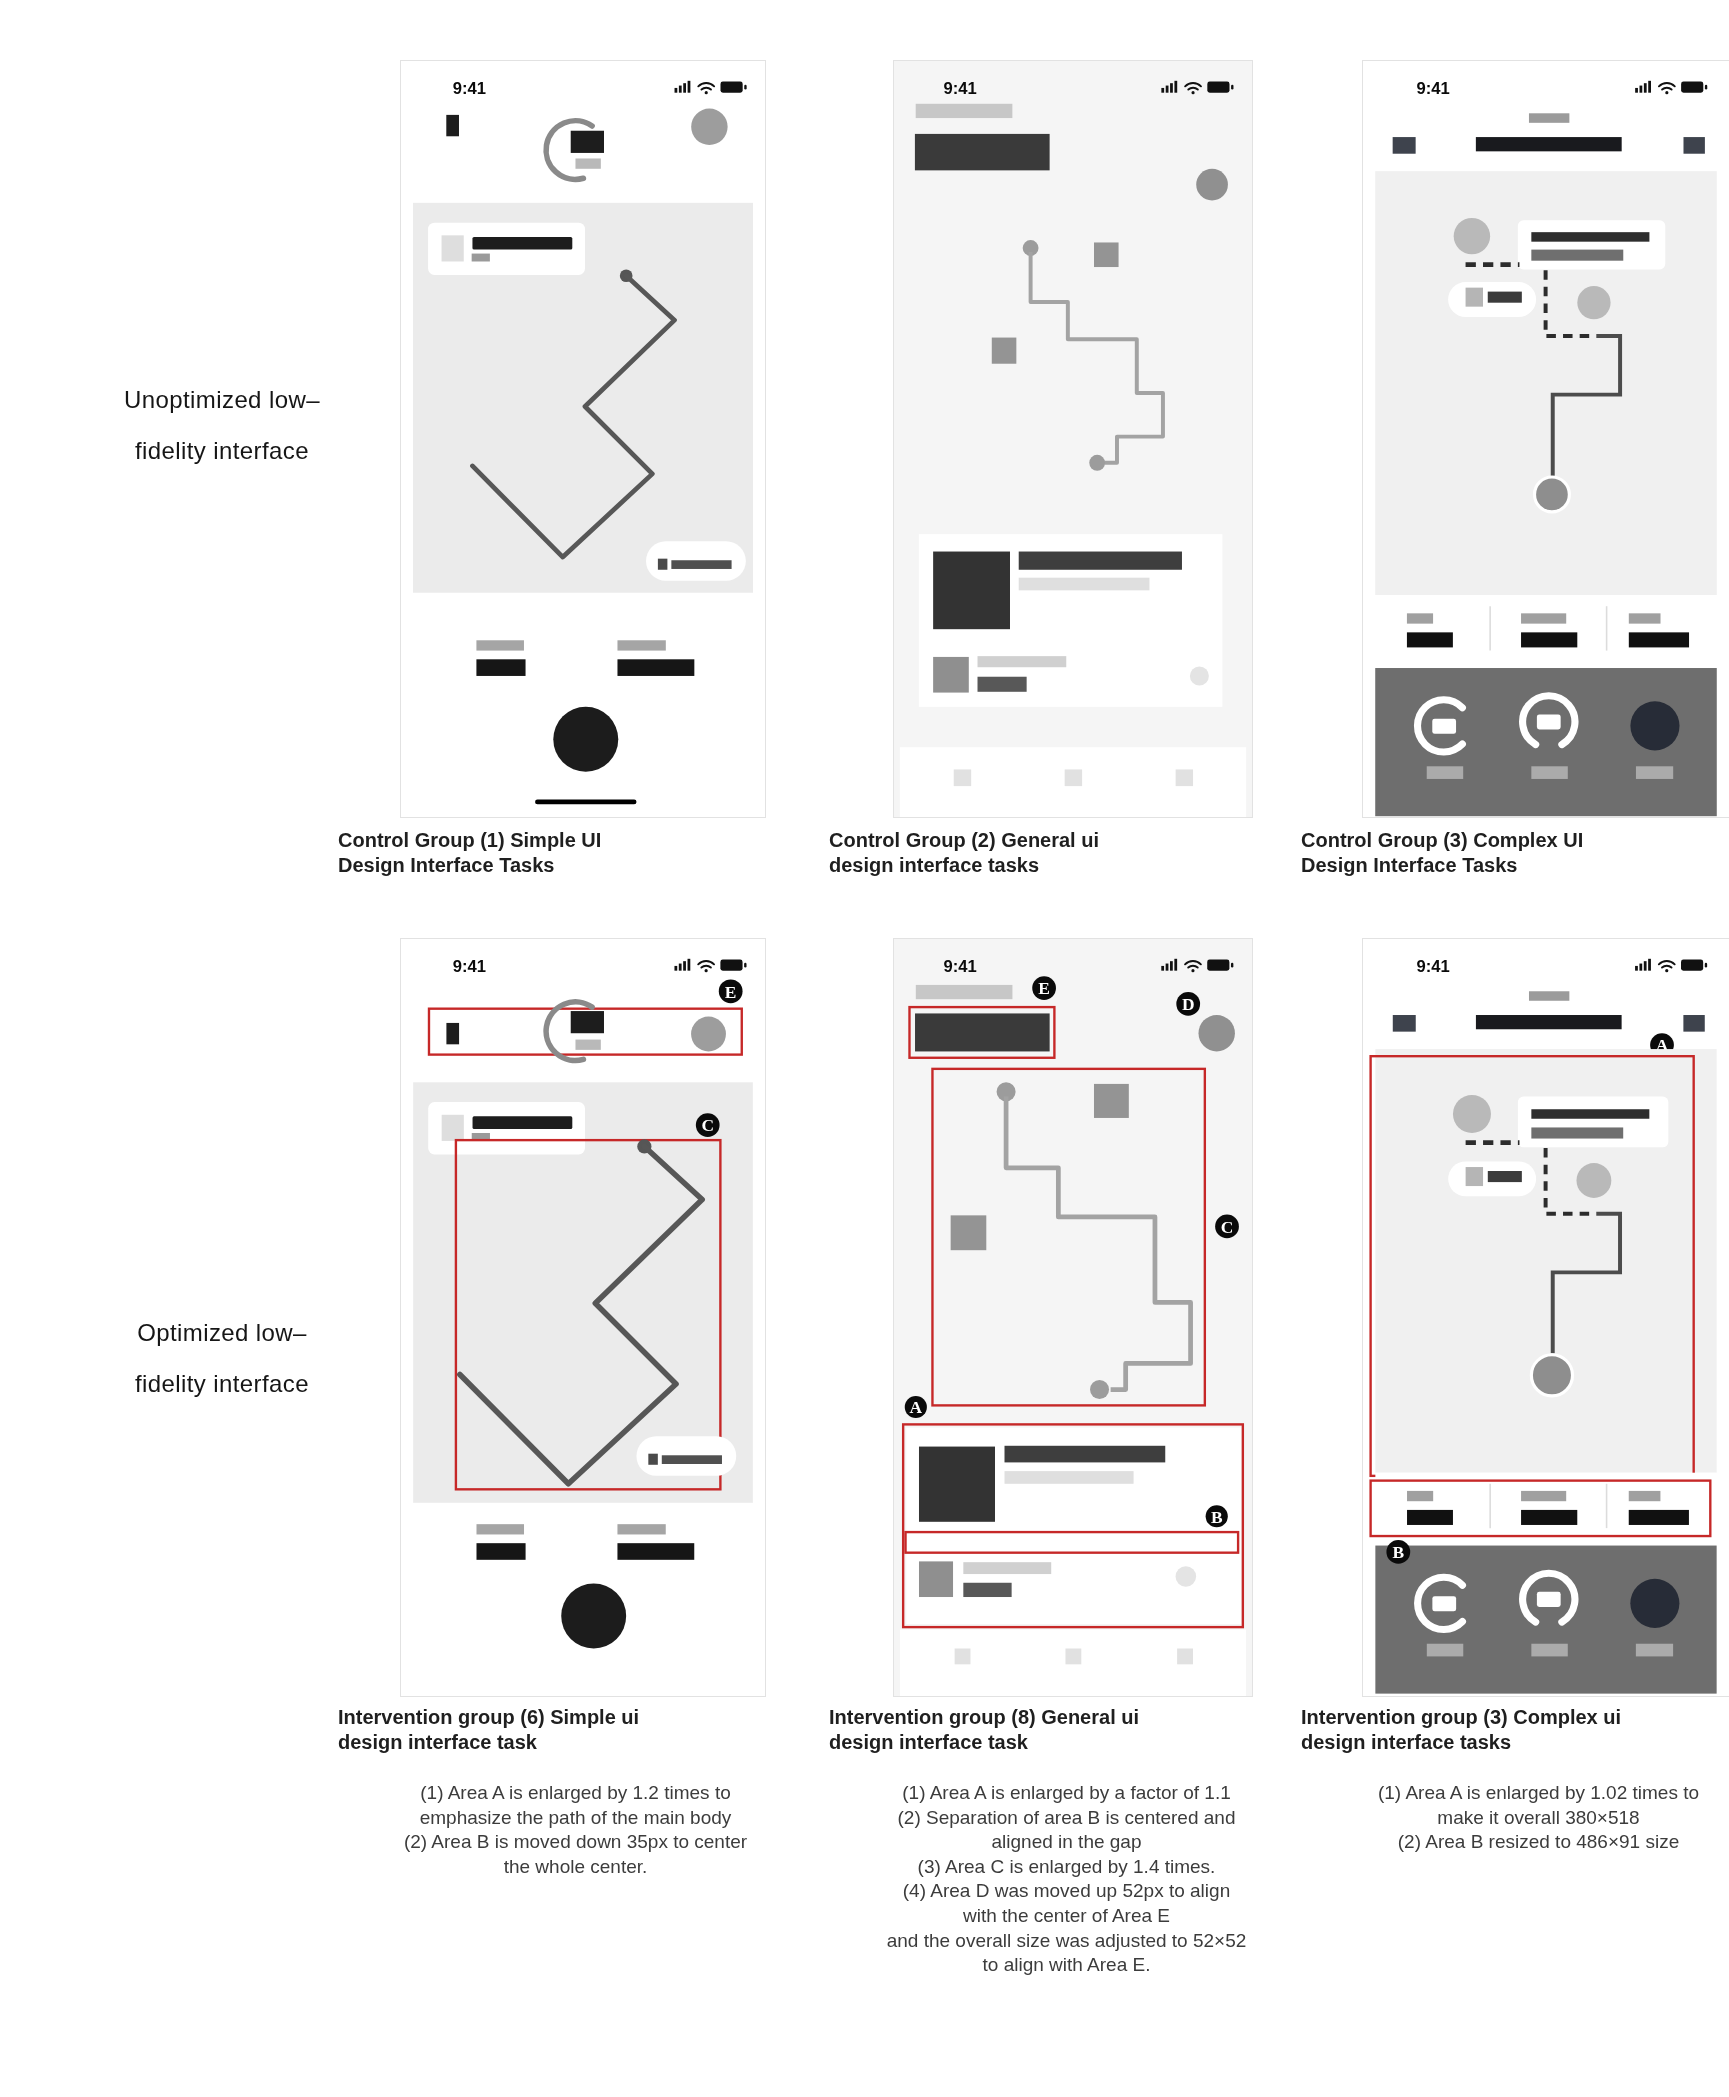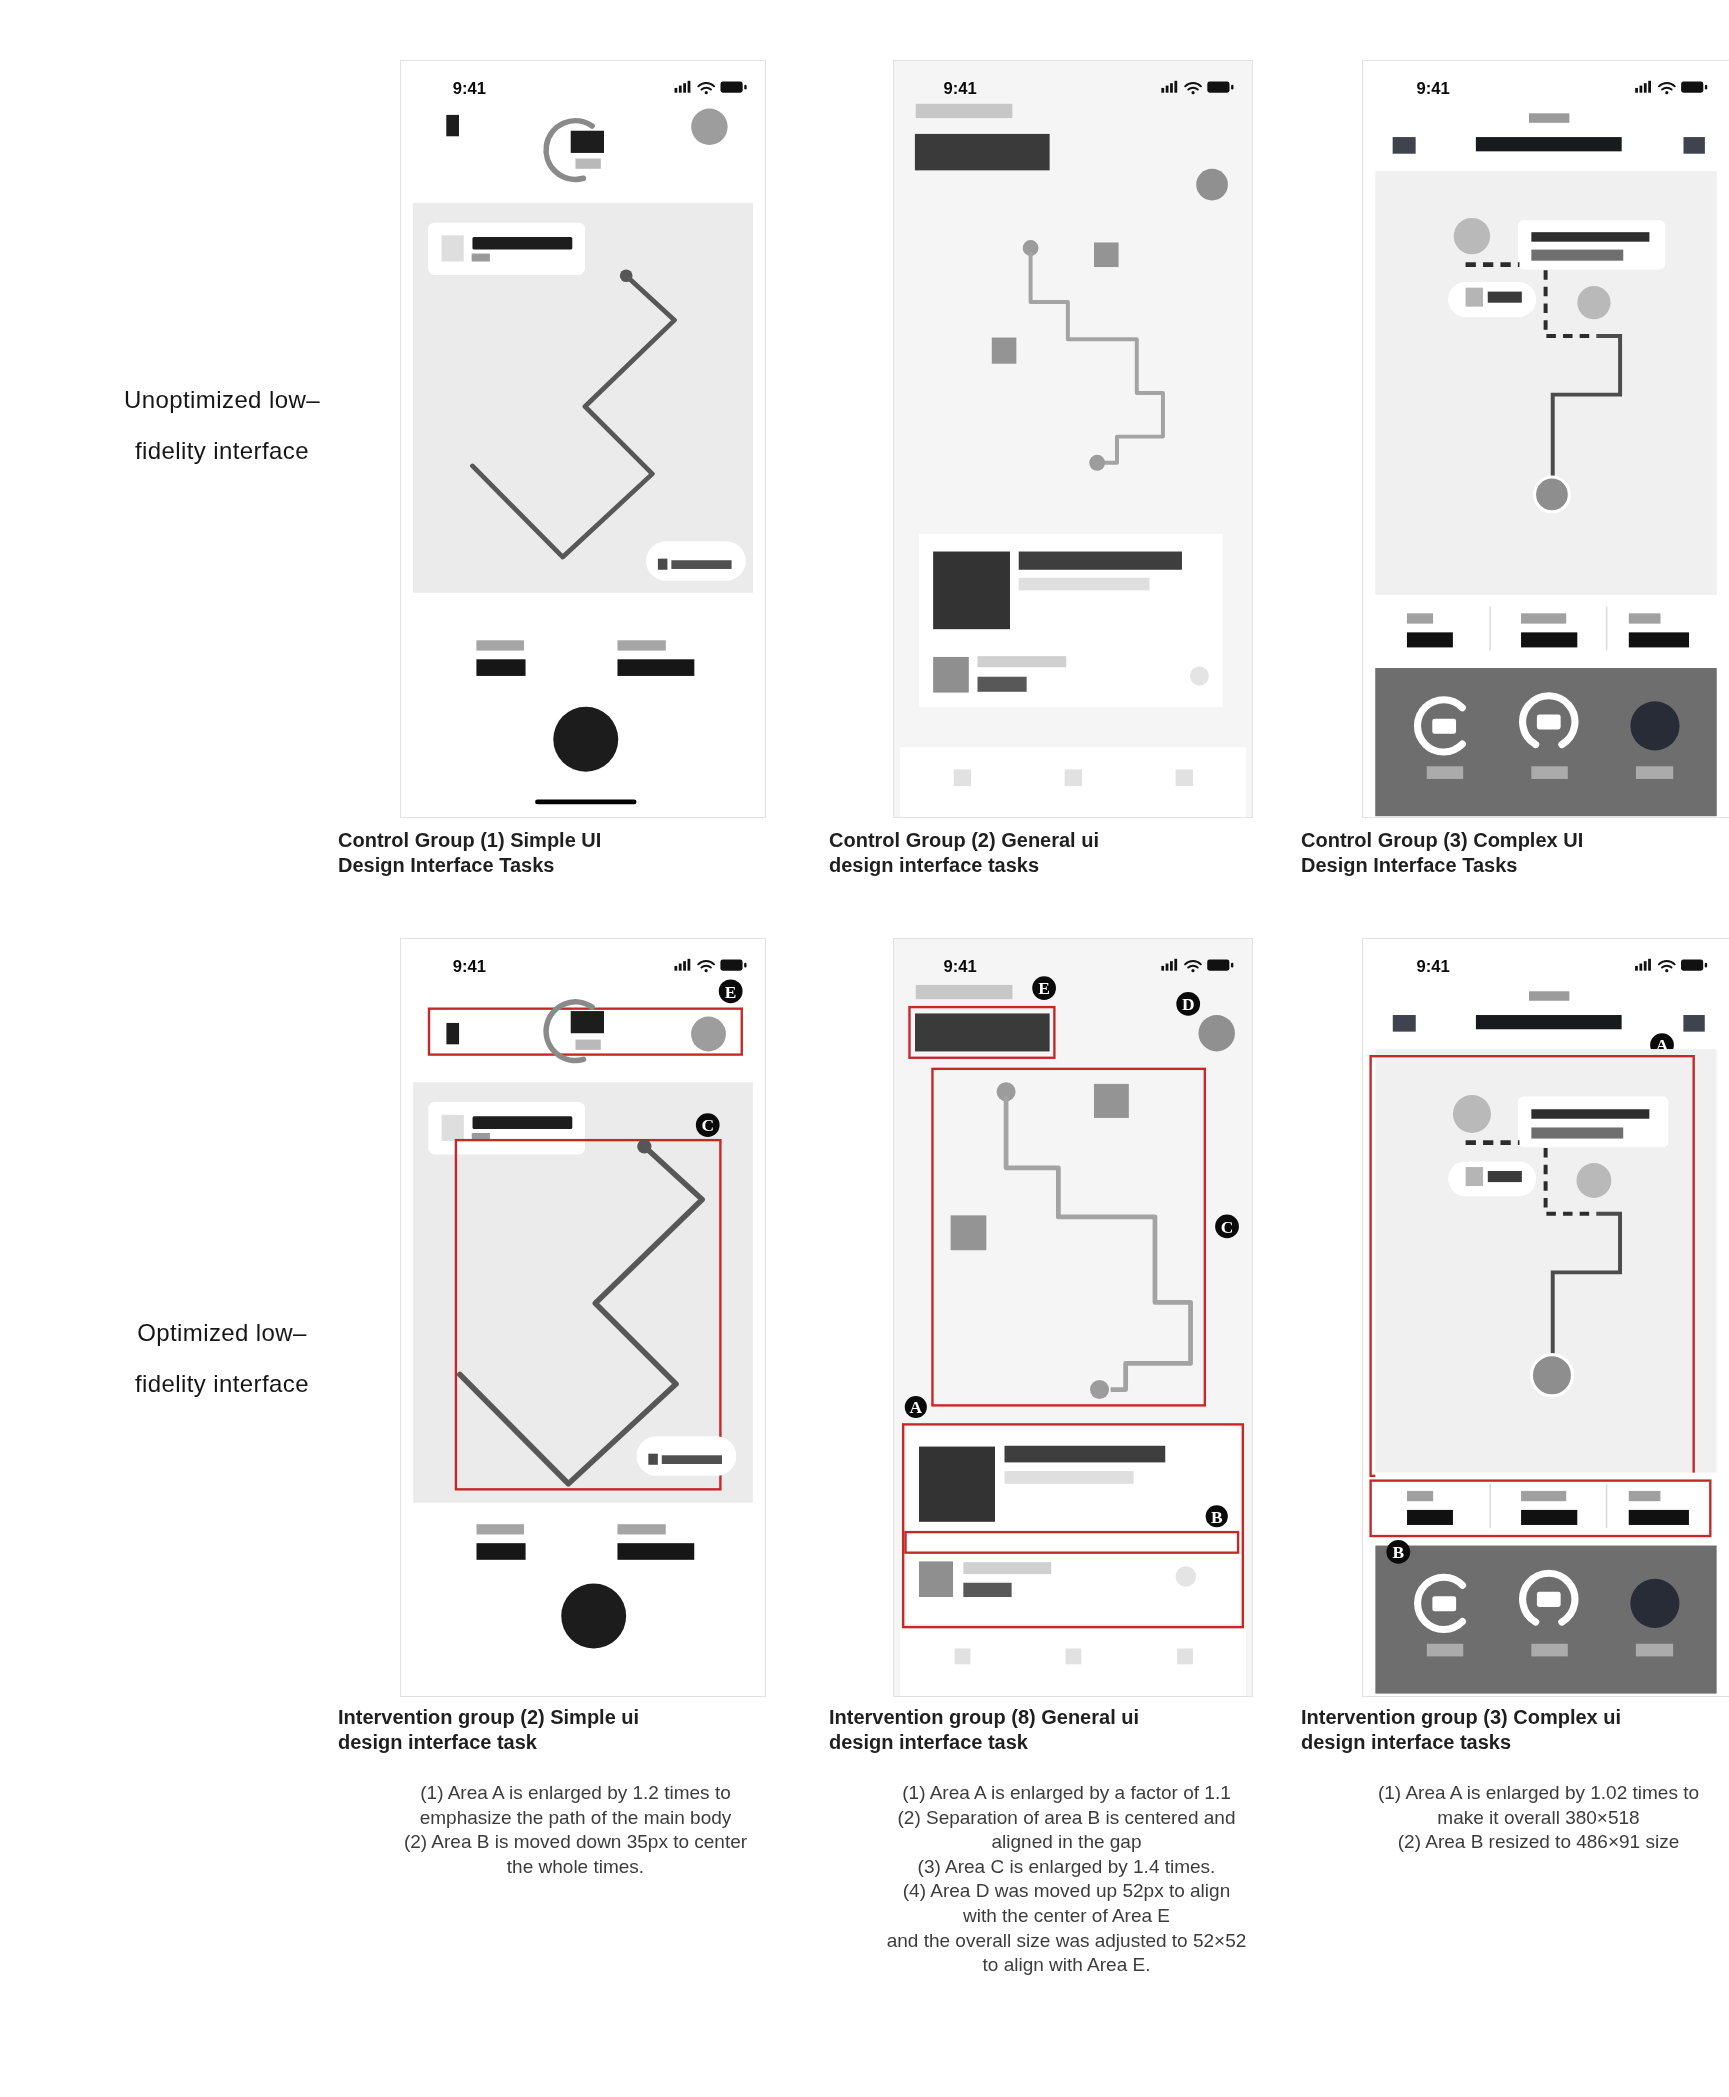--- a/index.html
+++ b/index.html
@@ -442,37 +442,37 @@
       <rect x="212" y="824.5" width="30" height="19" rx="3" fill="#ffffff"></rect>
     </g>
     <circle cx="361" cy="839" r="31" fill="#272c37"></circle>
     <rect x="73" y="890" width="46" height="16" fill="#ababab"></rect>
     <rect x="205" y="890" width="46" height="16" fill="#ababab"></rect>
     <rect x="337" y="890" width="47" height="16" fill="#ababab"></rect>
   </svg>
   </div>
 
   <div class="cap" style="left:338px;top:1705px;">
-    <span>Intervention group (2) Simple ui</span><br>
+    <span>Intervention group (6) Simple ui</span><br>
     <span>design interface task</span>
   </div>
   <div class="cap" style="left:829px;top:1705px;">
     <span>Intervention group (8) General ui</span><br>
     <span>design interface task</span>
   </div>
   <div class="cap" style="left:1301px;top:1705px;">
     <span>Intervention group (3) Complex ui</span><br>
     <span>design interface tasks</span>
   </div>
 
   <div class="notes" style="left:338px;top:1781px;">
     <span>(1) Area A is enlarged by 1.2 times to</span>
     <span>emphasize the path of the main body</span>
     <span>(2) Area B is moved down 35px to center</span>
-    <span>the whole times.</span>
+    <span>the whole center.</span>
   </div>
   <div class="notes" style="left:829px;top:1781px;">
     <span>(1) Area A is enlarged by a factor of 1.1</span>
     <span>(2) Separation of area B is centered and</span>
     <span>aligned in the gap</span>
     <span>(3) Area C is enlarged by 1.4 times.</span>
     <span>(4) Area D was moved up 52px to align</span>
     <span>with the center of Area E</span>
     <span>and the overall size was adjusted to 52×52</span>
     <span>to align with Area E.</span>

